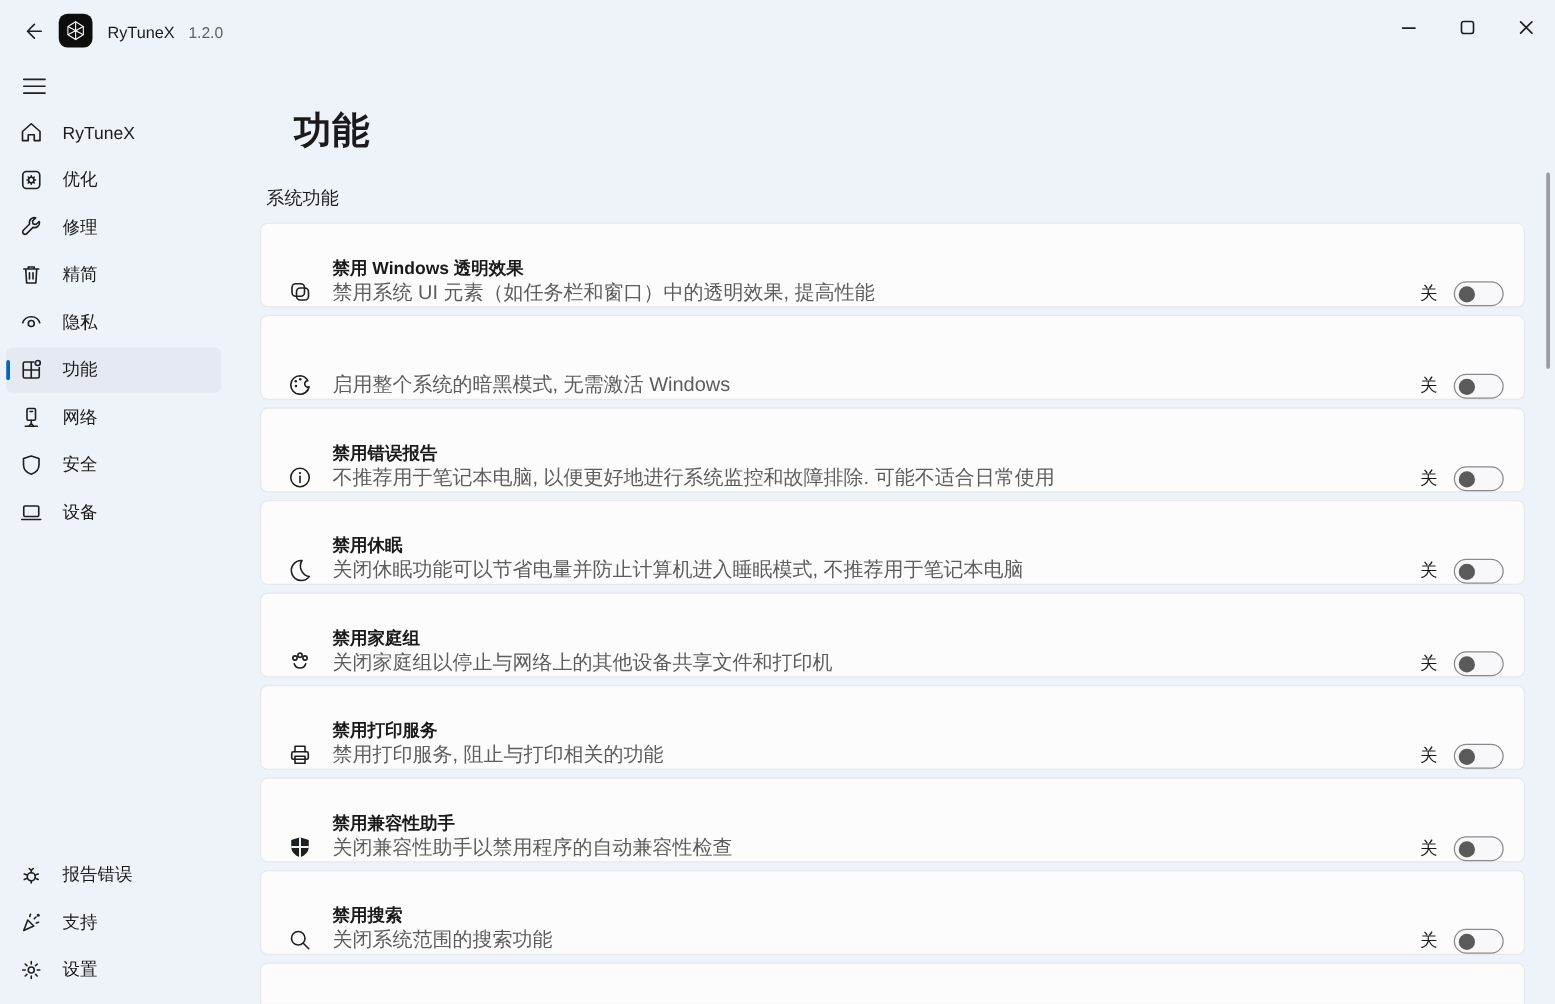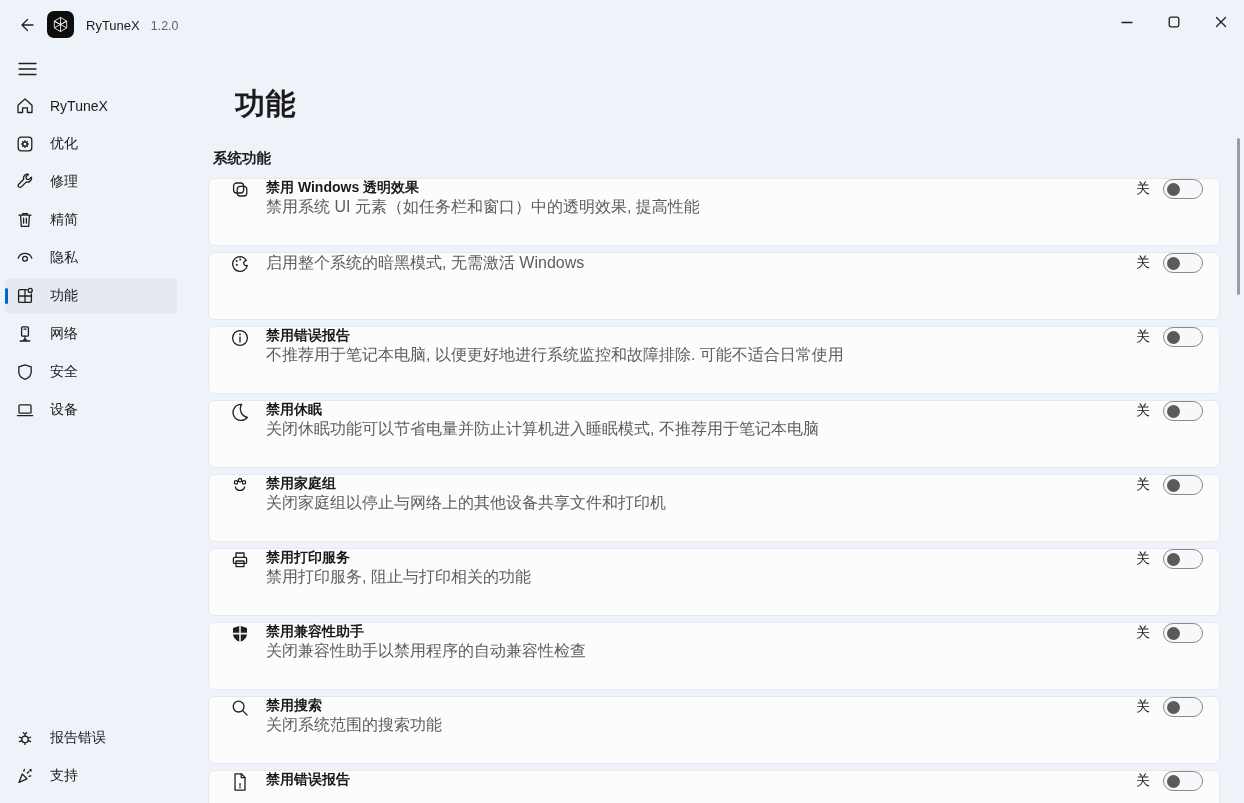--- a/index.html
+++ b/index.html
@@ -39,23 +39,23 @@
   .nav-item{position:relative;height:36px;margin:2px 13px 2px 5px;border-radius:5px;display:flex;align-items:center;padding-left:10px;cursor:pointer}
   .nav-item .nav-ic{width:20px;height:20px;flex:0 0 20px}
   .nav-item .nav-label{margin-left:15px;font-size:14px;white-space:nowrap}
   .nav-item.selected{background:var(--nav-selected)}
   .nav-item .accent-bar{display:none}
   .nav-item.selected .accent-bar{display:block;position:absolute;left:0;top:50%;transform:translateY(-50%);width:3px;height:16px;border-radius:2px;background:var(--accent)}
 
   
   .main{position:absolute;left:190px;top:50px;right:0;bottom:0;overflow:hidden}
   .page-title{margin:34px 0 0 45px;font-size:30px;font-weight:600;letter-spacing:.5px}
-  .section-label{margin:24px 8px 10px 23px;font-size:14.5px;font-weight:700}
+  .section-label{margin:24px 8px 10px 23px;font-size:14.5px;font-weight:400}
   .cards{margin:0 24px 0 18px}
-  .card{height:68px;margin-bottom:6px;background:var(--card-bg);border:1px solid var(--card-border);border-radius:6px;display:flex;align-items:flex-start}
+  .card{height:68px;margin-bottom:6px;background:var(--card-bg);border:1px solid var(--card-border);border-radius:6px;display:flex;align-items:flex-end}
   .card-ic{width:22px;height:22px;margin-left:20px;flex:0 0 22px}
   .card-text{margin-left:15px;flex:1;min-width:0}
   .card-title{font-size:14px;font-weight:600}
   .card-desc{font-size:16px;color:var(--text-secondary);}
   .card-controls{display:flex;align-items:center;margin-right:16px;gap:13px}
   .toggle-state{font-size:14px}
   .toggle{position:relative;width:40px;height:20px;border:1px solid var(--toggle-border);border-radius:10px;background:#f8f8fa;cursor:pointer}
   .toggle .knob{position:absolute;left:3px;top:2.5px;width:13px;height:13px;border-radius:50%;background:var(--toggle-knob)}
 
   
@@ -230,20 +230,30 @@
 
     <span class="nav-ic">
           <svg width="20" height="20" viewBox="0 0 20 20">
             <path class="stroke-ic" d="M4 16.4 7.2 8l4.8 4.8zM8.8 5.2l.6-1.8M12.4 7l1.4-1.4M14 10.4l1.8-.6"></path>
             <circle class="stroke-ic" cx="15.6" cy="4.2" r="0.6"></circle>
           </svg>
         </span>
     <span class="nav-label">支持</span>
   </div>
 
+  <div class="nav-item">
+
+    <span class="nav-ic">
+          <svg width="20" height="20" viewBox="0 0 20 20">
+            <circle class="stroke-ic" cx="10" cy="10" r="2.4"></circle>
+            <path class="stroke-ic" d="M10 3.2v2M10 14.8v2M3.2 10h2M14.8 10h2M5.2 5.2l1.4 1.4M13.4 13.4l1.4 1.4M14.8 5.2l-1.4 1.4M6.6 13.4l-1.4 1.4"></path>
+          </svg>
+        </span>
+    <span class="nav-label">设置</span>
+  </div>
 </div>
 </div>
 
 <div class="main">
   <h1 class="page-title">功能</h1>
   <div class="section-label">系统功能</div>
   <div class="cards" id="cards">
   <div class="card">
     <span class="card-ic">
           <svg width="22" height="22" viewBox="0 0 22 22">

